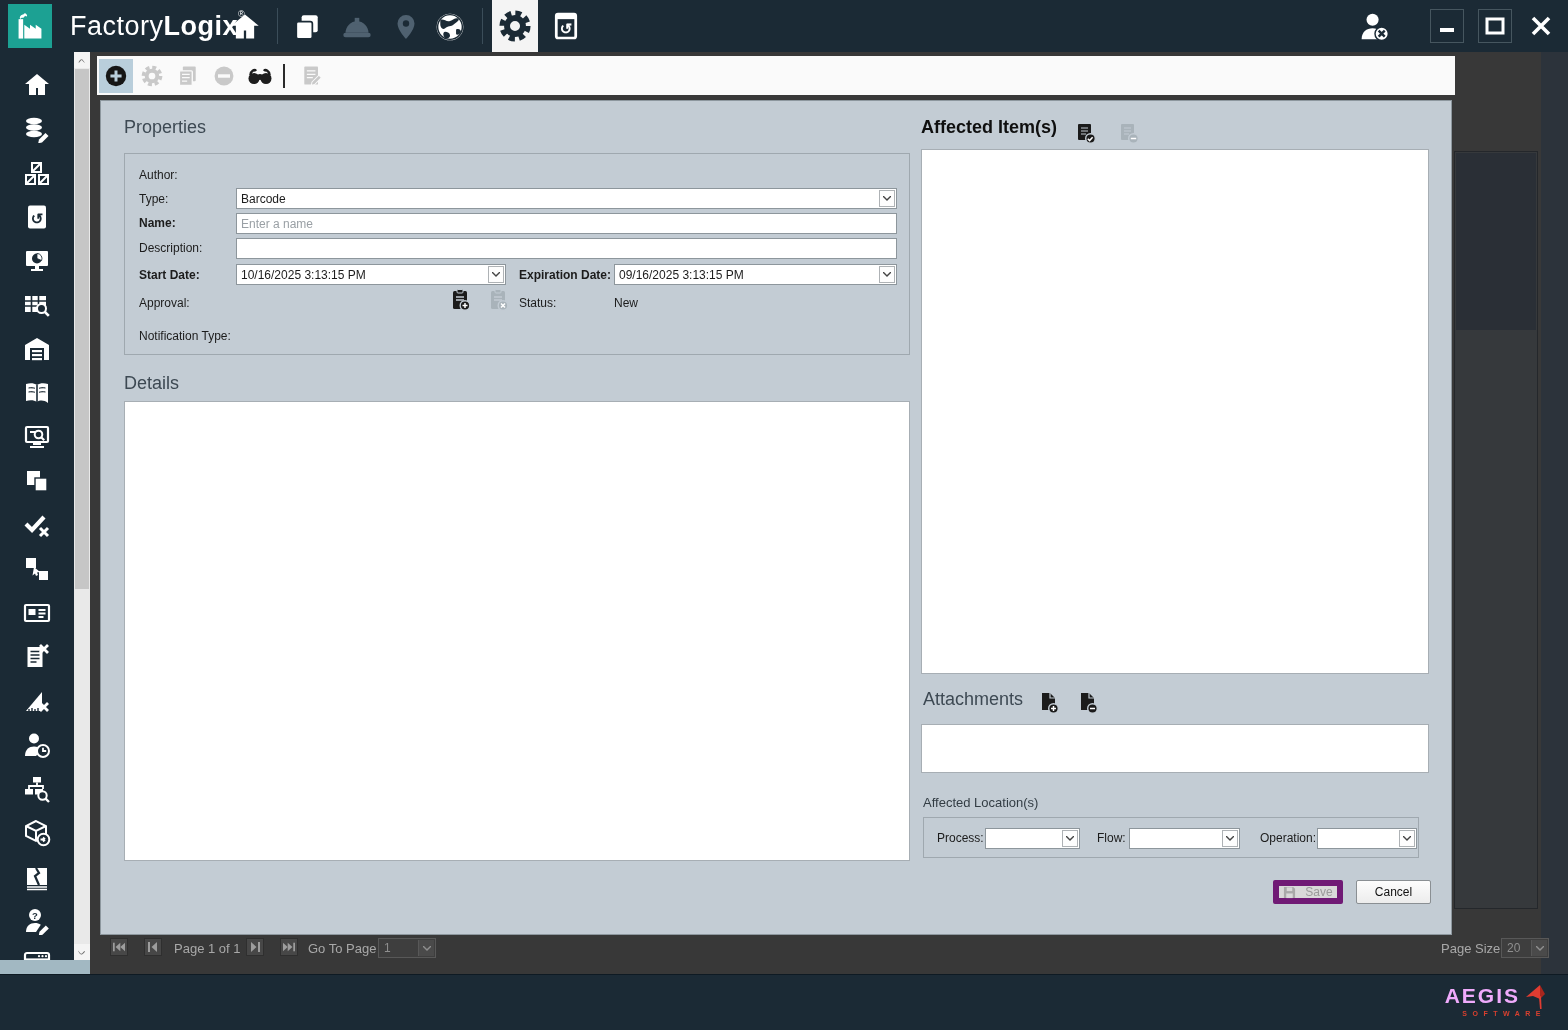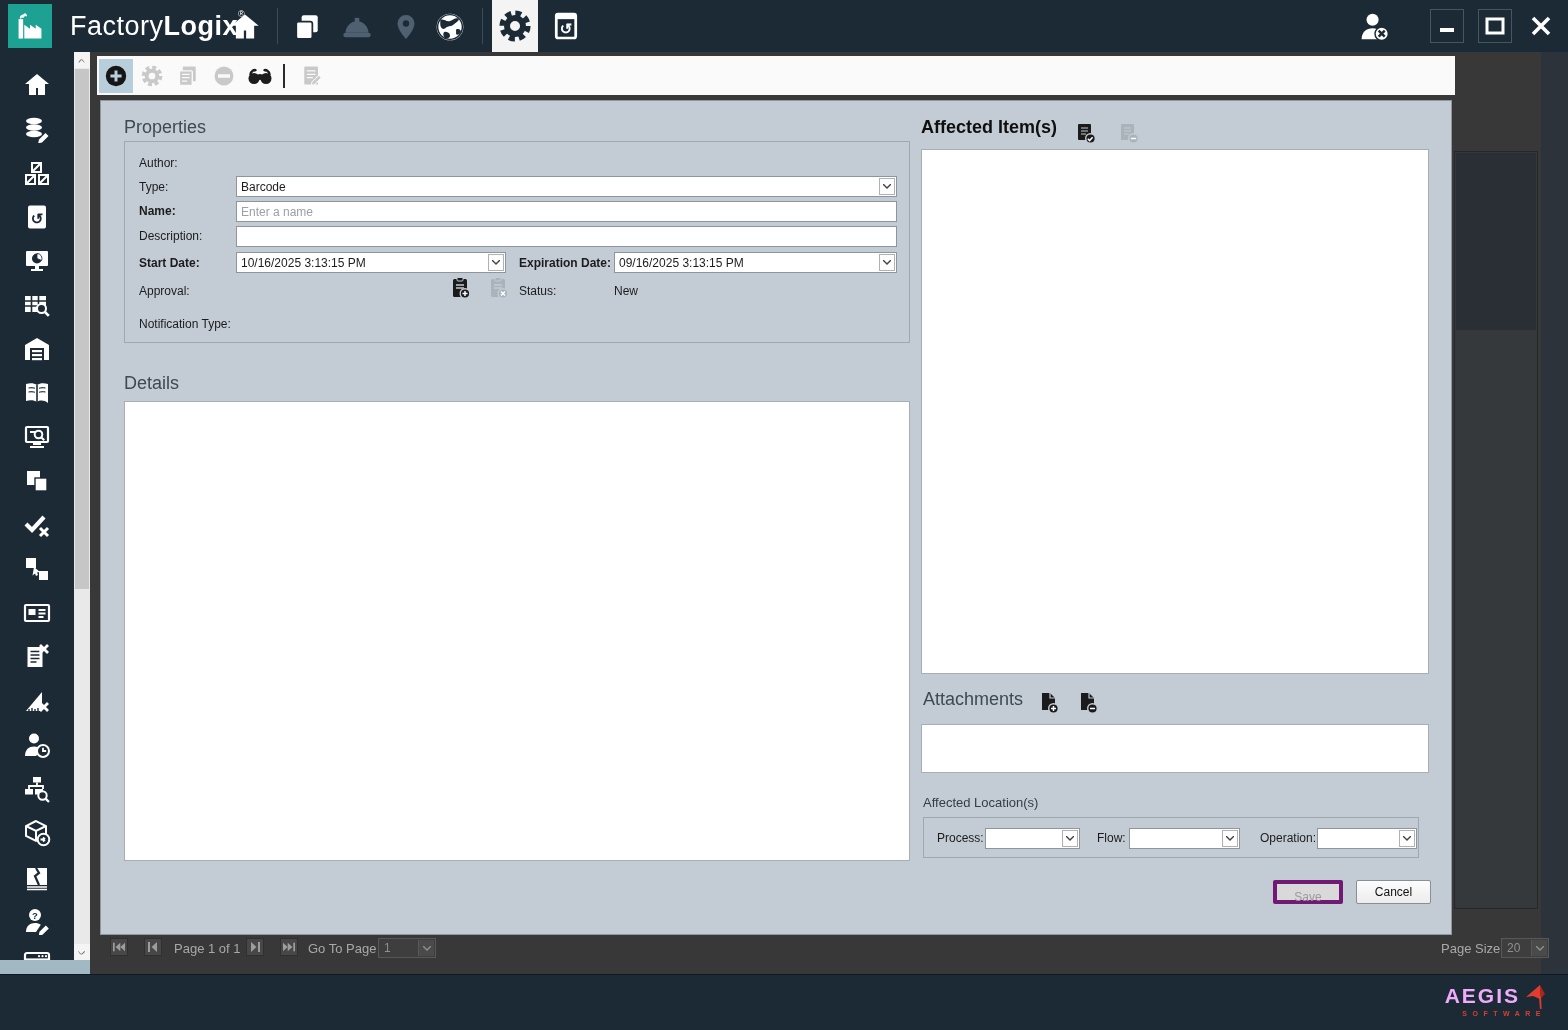--- a/index.html
+++ b/index.html
@@ -50,21 +50,21 @@
           padding:0 4px;box-sizing:border-box;font-family:inherit;outline:none;}
   .tfield::placeholder{color:#9aa0a5;}
   .combo{position:absolute;height:21px;background:#fff;border:1px solid #8d969c;box-sizing:border-box;
          font-size:12px;color:#1c1c1c;display:flex;align-items:center;padding:0 22px 0 4px;cursor:pointer;}
   .combo .cv{white-space:nowrap;overflow:hidden;}
   .cbtn{position:absolute;right:1px;top:1px;width:16px;height:17px;background:#fdfdfd;border:1px solid #aeb2b5;
         box-sizing:border-box;display:flex;align-items:center;justify-content:center;}
   .icbtn{position:absolute;cursor:pointer;}
   .btn{position:absolute;height:24px;font-size:12px;display:flex;align-items:center;justify-content:center;
        box-sizing:border-box;cursor:pointer;border-radius:2px;}
-  #btn-save{background:#d9d9d9;border:4px solid #701a75;color:#9b9b9b;gap:9px;flex-direction:column;}
+  #btn-save{background:#d9d9d9;border:6px solid #701a75;color:#9b9b9b;gap:9px;}
   #btn-cancel{background:linear-gradient(#fdfdfd,#ececec);border:1px solid #8a8f93;color:#111;}
   
   .pg-txt{position:absolute;font-size:13px;color:#a8a8a8;}
   .pg-btn{position:absolute;width:18px;height:18px;background:#474747;border:1px solid #2f2f2f;box-sizing:border-box;
           display:flex;align-items:center;justify-content:center;cursor:pointer;}
   .dcombo{position:absolute;height:20px;background:#3e3e3e;border:1px solid #585858;box-sizing:border-box;
           font-size:12px;color:#8f8f8f;display:flex;align-items:center;padding:0 20px 0 5px;cursor:pointer;}
   .dcbtn{position:absolute;right:1px;top:1px;width:16px;height:16px;background:#4a4a4a;border-left:1px solid #585858;
          box-sizing:border-box;display:flex;align-items:center;justify-content:center;}
   
@@ -398,21 +398,21 @@
           <rect x="5" y="3" width="16" height="21" rx="1" fill="#c9c9c9"></rect>
           <path d="M8 8h10M8 12h10M8 16h7" stroke="#fafafa" stroke-width="1.5"></path>
           <path d="M14 21l8-8 3 3-8 8-3.8.8z" fill="#c9c9c9" stroke="#fafafa" stroke-width="1.2"></path>
         </svg>
       </div>
   </div>
 
   <div id="dialog">
 
     <div class="h-light" style="left:23px;top:16px;">Properties</div>
-    <div class="groupbox" style="left:23px;top:40px;width:786px;height:202px;">
+    <div class="groupbox" style="left:23px;top:52px;width:786px;height:202px;">
       <div class="lbl" style="left:14px;top:14px;">Author:</div>
 
       <div class="lbl" style="left:14px;top:38px;">Type:</div>
       <div class="combo" style="left:111px;top:34px;width:661px;">
         <span class="cv">Barcode</span>
         <span class="cbtn">
             <svg width="8" height="5" viewBox="0 0 8 5">
               <path d="M0 0l4 4 4-4" fill="none" stroke="#444" stroke-width="1.4"></path>
             </svg>
           </span>

